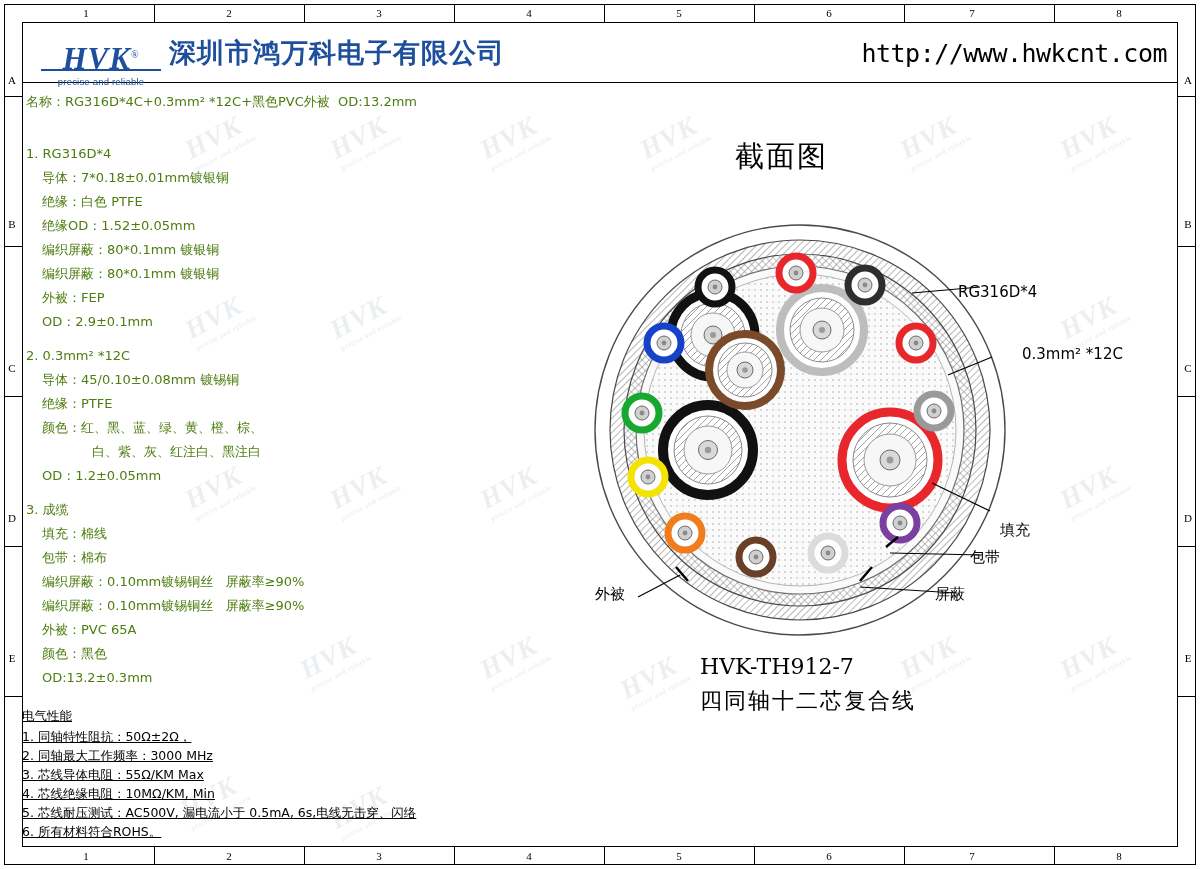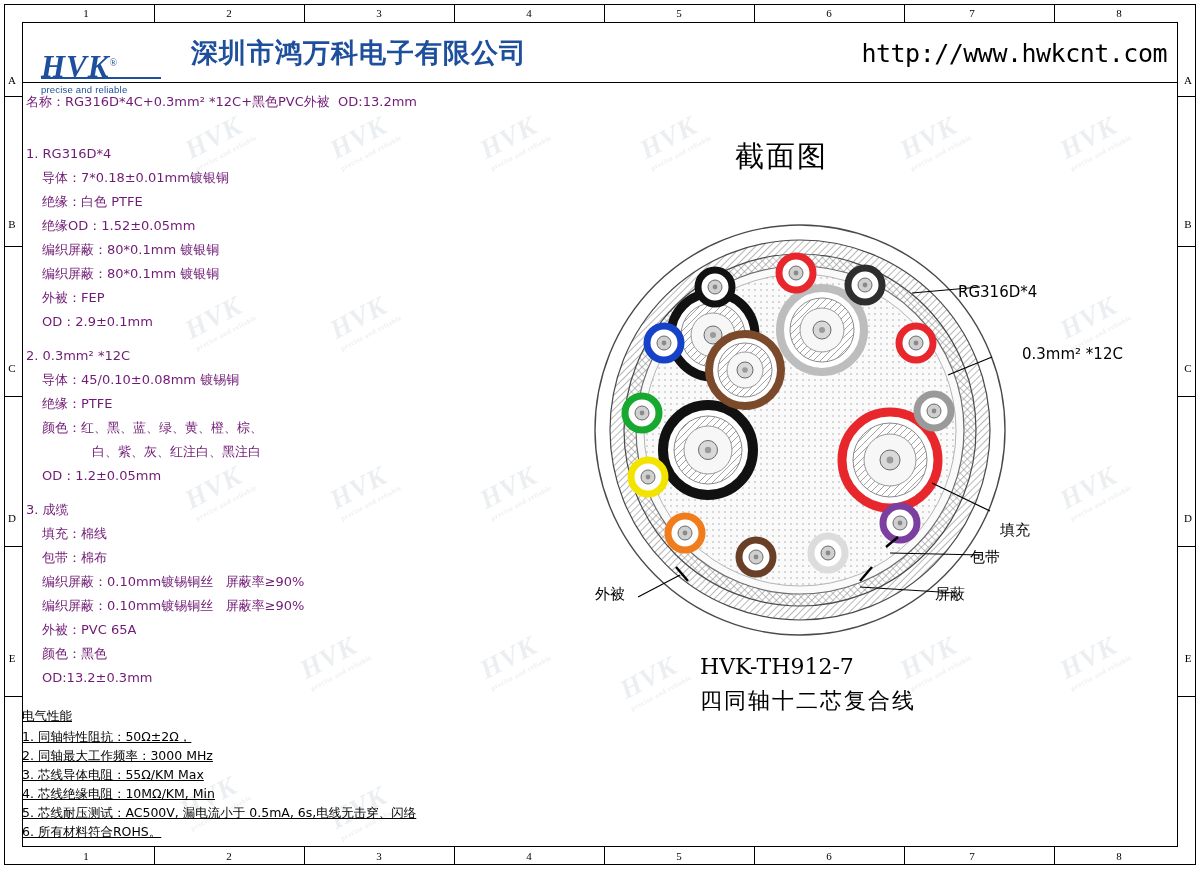--- a/index.html
+++ b/index.html
@@ -37,55 +37,55 @@
     font-size:11px; color:#000;
     height:12px; line-height:12px; width:14px; text-align:center;
   }
 
   
   .header {
     position:absolute; left:23px; top:23px; right:23px; height:60px;
     border-bottom:1px solid #000;
   }
   .logo {
-    position:absolute; left:18px; top:24px; width:120px;
+    position:absolute; left:18px; top:16px; width:120px;text-align:center;
   }
   .logo .hvk {
     font-family:"Liberation Serif", serif;
     font-size:31px; font-weight:bold; font-style:italic;
     color:#1d4f9c; letter-spacing:1px; line-height:32px;
   }
   .logo .reg {
     font-size:10px; vertical-align:super; font-style:normal; font-weight:normal;
   }
   .logo .tag {
     font-family:"Liberation Sans", sans-serif;
     font-size:9.5px; color:#1d4f9c; letter-spacing:.2px;
     margin-top:1px;
   }
   .logo .bar {
     position:absolute; left:0; top:30px; width:120px; height:2px; background:#1d4f9c;
   }
   .company {
-    position:absolute; left:168px; top:12px;
+    position:absolute; left:146px; top:12px;
     font-family:"DejaVu Sans", sans-serif;
     font-size:27px; font-weight:bold; color:#1d4f9c;
     letter-spacing:1px;
   }
   .website {
     position:absolute; right:10px; top:16px;
     font-family:"DejaVu Sans Mono", monospace;
     font-size:25px; color:#000; letter-spacing:-.5px;
   }
 
   
   .spec {
     position:absolute; left:26px; top:90px; width:460px;
     font-family:"DejaVu Sans", sans-serif;
-    font-size:13px; color:#701a75; line-height:24px;
+    font-size:13px; color:#4d7c0f; line-height:24px;
   }
   .spec .ln { white-space:pre; }
   .spec .gap { height:10px; }
   .spec .ind1 { padding-left:16px; }
   .spec .ind2 { padding-left:66px; }
 
   .elec {
     position:absolute; left:22px; top:706px; width:520px;
     font-family:"DejaVu Sans", sans-serif;
     font-size:12.5px; color:#000; line-height:19px;

